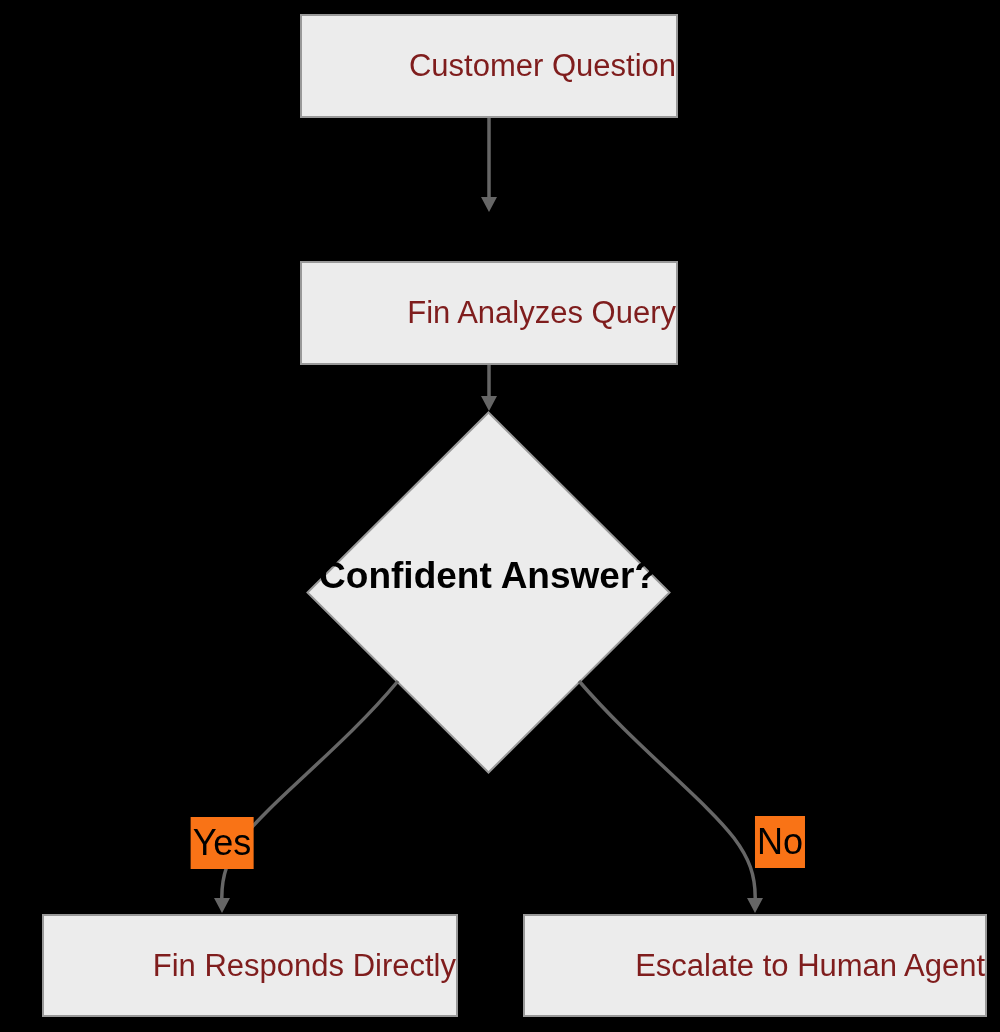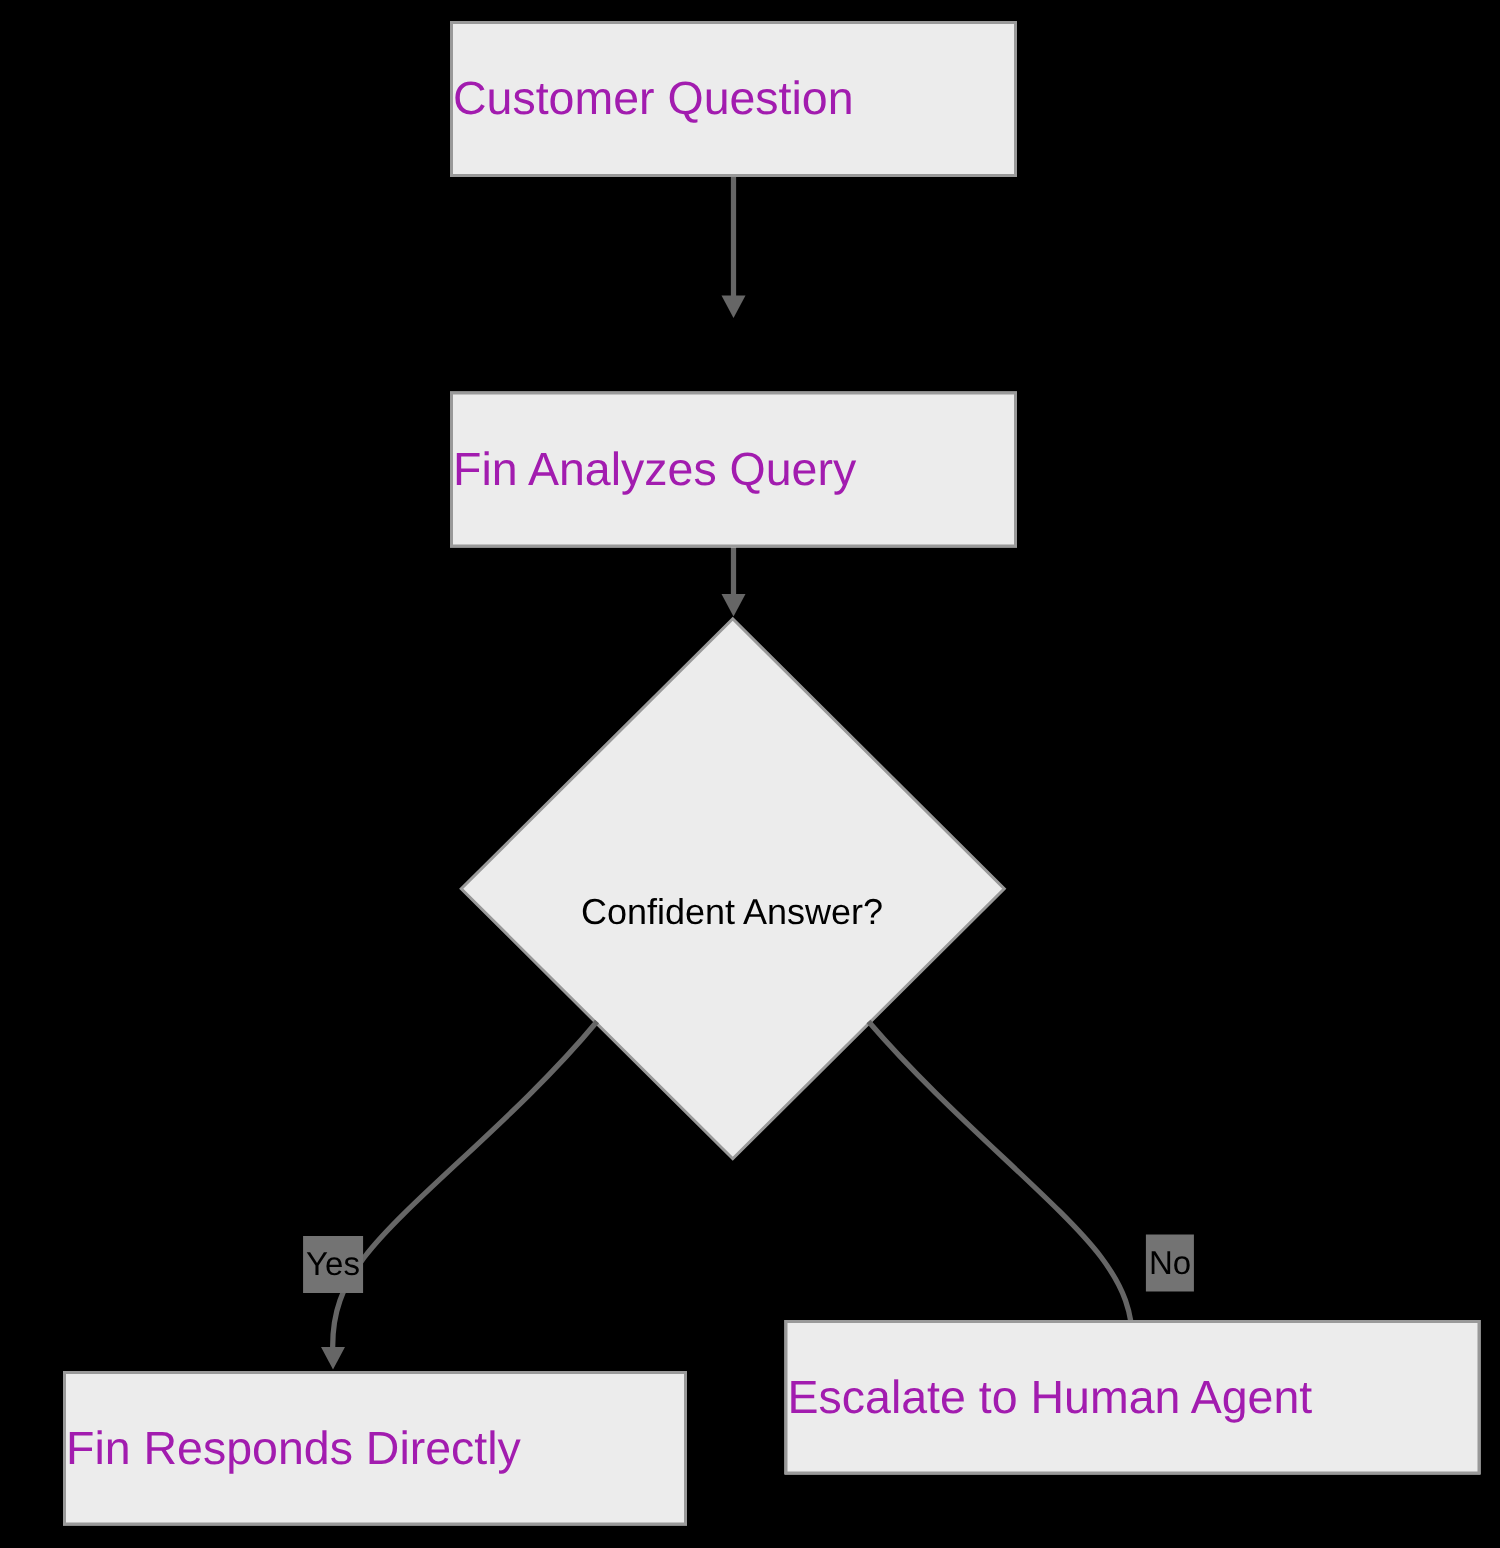--- a/index.html
+++ b/index.html
@@ -14,47 +14,48 @@
   .edge-layer {
     position: absolute;
     left: 0; top: 0;
     width: 1000px; height: 1032px;
   }
   .node {
     position: absolute;
     box-sizing: border-box;
     background: #ECECEC;
     border: 2px solid #999999;
-    color: #a21caf;
+    color: #7f1d1d;
     font-size: 31px;
     line-height: 1.2;
     display: flex;
     align-items: center;
-    justify-content: flex-start;
+    justify-content: flex-end;
     text-align: center;
     white-space: nowrap;
   }
   .node-start    { left: 300px; top: 14px;  width: 378px; height: 104px; }
   .node-analyze  { left: 300px; top: 213px; width: 378px; height: 104px; margin-top: 48px; }
   .node-respond  { left: 14px;  top: 914px; width: 416px; height: 103px; margin-left: 28px; }
-  .node-escalate { left: 523px; top: 880px; width: 464px; height: 103px; }
+  .node-escalate { left: 523px; top: 914px; width: 464px; height: 103px; }
   .diamond-label {
     position: absolute;
-    left: 488px; top: 609px;
+    left: 488px; top: 576px;
     transform: translate(-50%, -50%);
     color: #000000;
-    font-size: 24px;
+    font-size: 37px;
     white-space: nowrap;
+    font-weight: bold;
   }
   .edge-label {
     position: absolute;
     transform: translate(-50%, -50%);
-    background: #737373;
+    background: #f97316;
     color: #000000;
-    font-size: 22px;
+    font-size: 36px;
     line-height: 1;
     padding: 8px 2px;
     white-space: nowrap;
   }
   .edge-label-yes { left: 222px; top: 843px; }
   .edge-label-no  { left: 780px; top: 842px; }
 </style>
 </head>
 <body>
 

